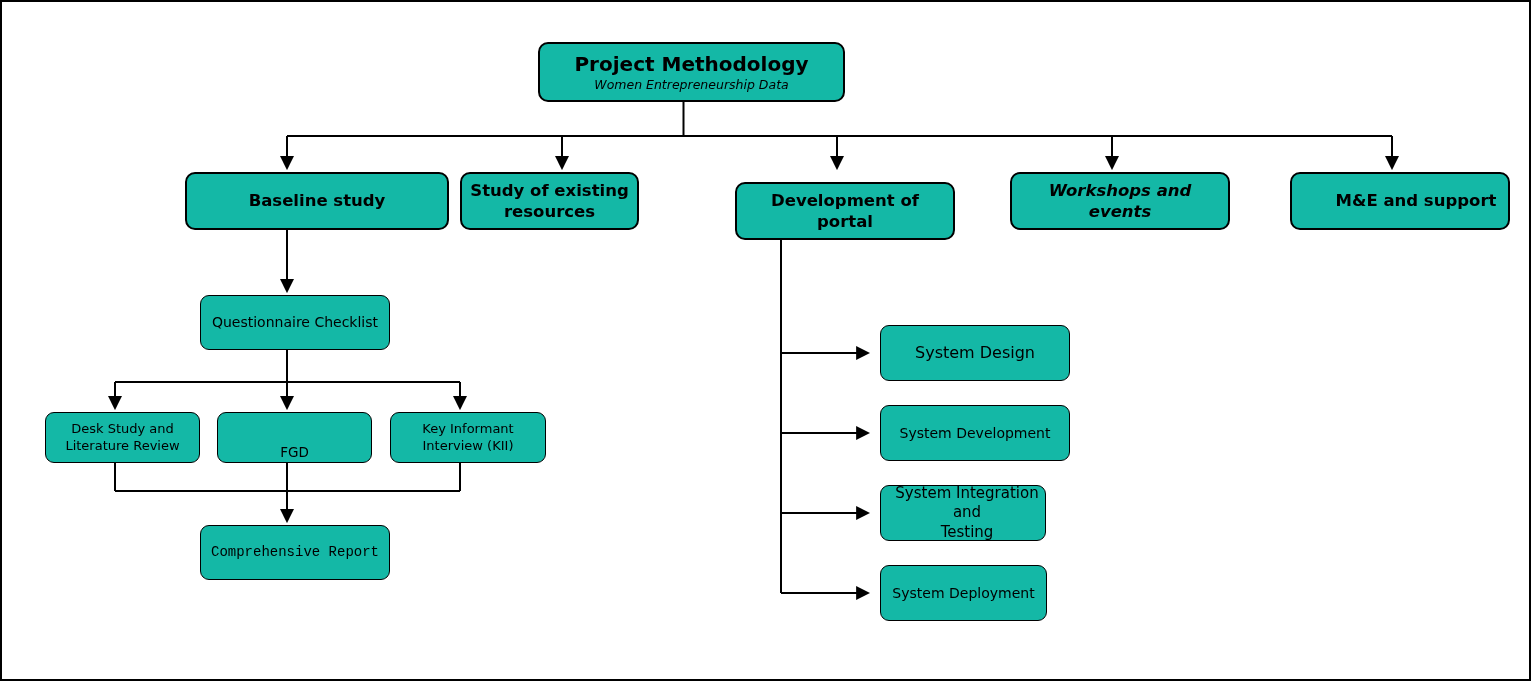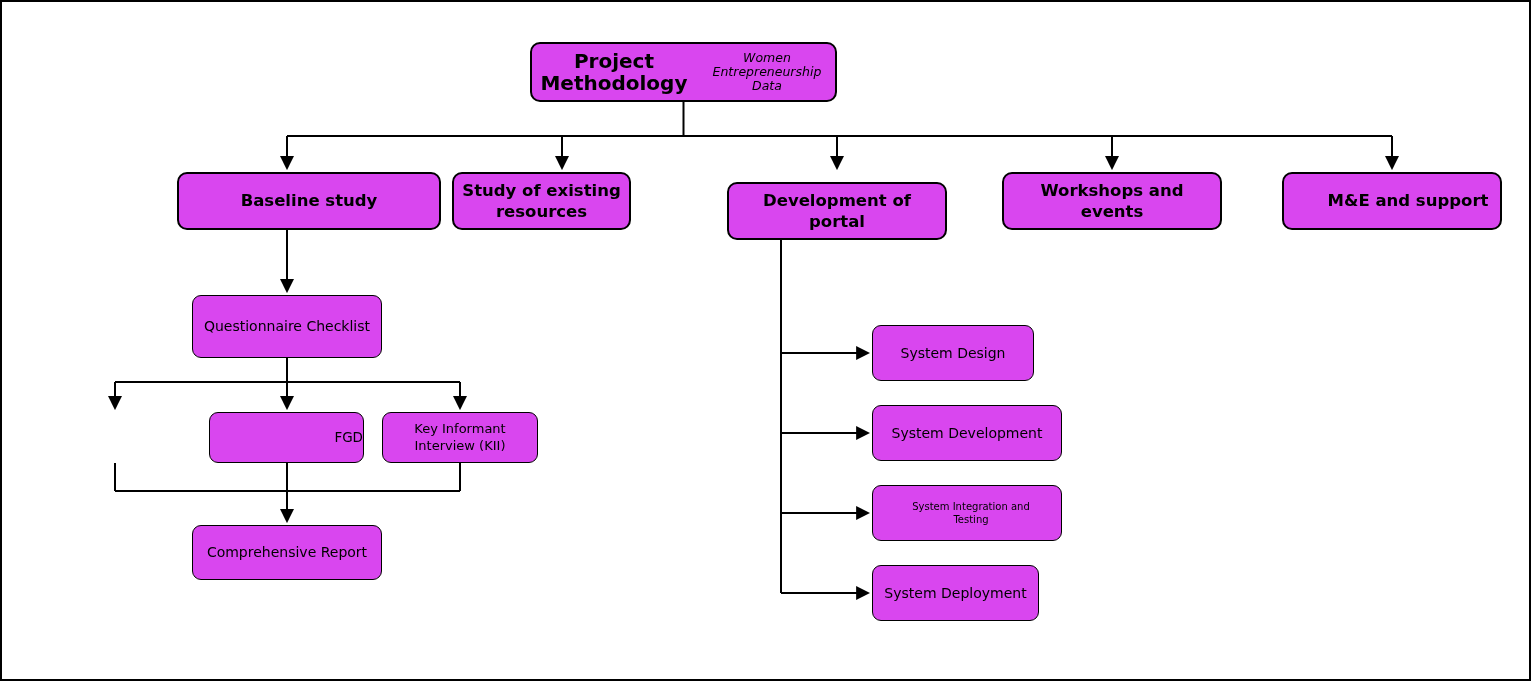--- a/index.html
+++ b/index.html
@@ -21,64 +21,65 @@
     position: absolute;
     left: 0;
     top: 0;
     width: 1531px;
     height: 681px;
     pointer-events: none;
   }
   .node {
     position: absolute;
     box-sizing: border-box;
-    background: #d946ef;
+    background: #14b8a6;
     border: 2.5px solid #000000;
     border-radius: 10px;
     display: flex;
-    flex-direction: row;
+    flex-direction: column;
     align-items: center;
     justify-content: center;
     text-align: center;
     color: #000000;
     white-space: pre-line;
     line-height: 1.3;
+    margin-left: 8px;
   }
   .node.sub {
     border-width: 1.7px;
     border-radius: 9px;
     font-weight: 400;
   }
   .node.main {
     font-weight: 700;
     font-size: 16.5px;
   }
   
   .n-title    { left: 528px; top: 40px;  width: 307px; height: 60px; gap: 3px; }
   .n-title .title-text    { font-weight: 700; font-size: 20px; line-height: 1.1; }
   .n-title .subtitle-text { font-style: italic; font-size: 12.5px; line-height: 1.1; }
 
   
   .n-baseline  { left: 175px;  top: 170px; width: 264px; height: 58px; }
   .n-existing  { left: 450px;  top: 170px; width: 179px; height: 58px; }
   .n-portal    { left: 725px;  top: 180px; width: 220px; height: 58px; }
-  .n-workshops { left: 1000px; top: 170px; width: 220px; height: 58px; }
+  .n-workshops { left: 1000px; top: 170px; width: 220px; height: 58px; font-style: italic; }
   .n-mesupport { left: 1280px; top: 170px; width: 220px; height: 58px; padding-left: 32px; }
 
   
-  .n-questionnaire { left: 190px; top: 293px; width: 190px; height: 63px; font-size: 14px; }
+  .n-questionnaire { left: 190px; top: 293px; width: 190px; height: 55px; font-size: 14px; }
   .n-desk          { left: 35px;  top: 410px; width: 155px; height: 51px; font-size: 13px; }
   .n-fgd           { left: 207px; top: 410px; width: 155px; height: 51px; font-size: 13.5px; justify-content: flex-end; }
   .n-kii           { left: 380px; top: 410px; width: 156px; height: 51px; font-size: 13px; }
-  .n-report        { left: 190px; top: 523px; width: 190px; height: 55px; font-size: 14px; }
+  .n-report        { left: 190px; top: 523px; width: 190px; height: 55px; font-size: 14px; font-family: Liberation Mono, monospace; }
 
   
-  .n-sysdesign  { left: 870px; top: 323px; width: 162px; height: 56px; font-size: 14px; }
+  .n-sysdesign  { left: 870px; top: 323px; width: 190px; height: 56px; font-size: 16px; }
   .n-sysdev     { left: 870px; top: 403px; width: 190px; height: 56px; font-size: 14px; justify-content: center; }
-  .n-sysint     { left: 870px; top: 483px; width: 190px; height: 56px; font-size: 10px; padding-left: 8px; }
+  .n-sysint     { left: 870px; top: 483px; width: 166px; height: 56px; font-size: 15px; padding-left: 8px; }
   .n-sysdeploy  { left: 870px; top: 563px; width: 167px; height: 56px; font-size: 14px; }
 </style>
 </head>
 <body>
 
 <div class="canvas">
 
   <svg class="connectors" viewBox="0 0 1531 681" xmlns="http://www.w3.org/2000/svg">
     <defs>
       <marker id="arrow" viewBox="0 0 10 10" refX="8.5" refY="5" markerWidth="7" markerHeight="7" orient="auto-start-reverse">
@@ -138,20 +139,24 @@
     <span>Workshops and
 events</span>
   </div>
   <div class="node main n-mesupport">
     <span>M&amp;E and support</span>
   </div>
 
   <div class="node sub n-questionnaire">
     <span>Questionnaire Checklist</span>
   </div>
+  <div class="node sub n-desk">
+    <span>Desk Study and
+Literature Review</span>
+  </div>
   <div class="node sub n-fgd">
     <span>FGD</span>
   </div>
   <div class="node sub n-kii">
     <span>Key Informant
 Interview (KII)</span>
   </div>
   <div class="node sub n-report">
     <span>Comprehensive Report</span>
   </div>

